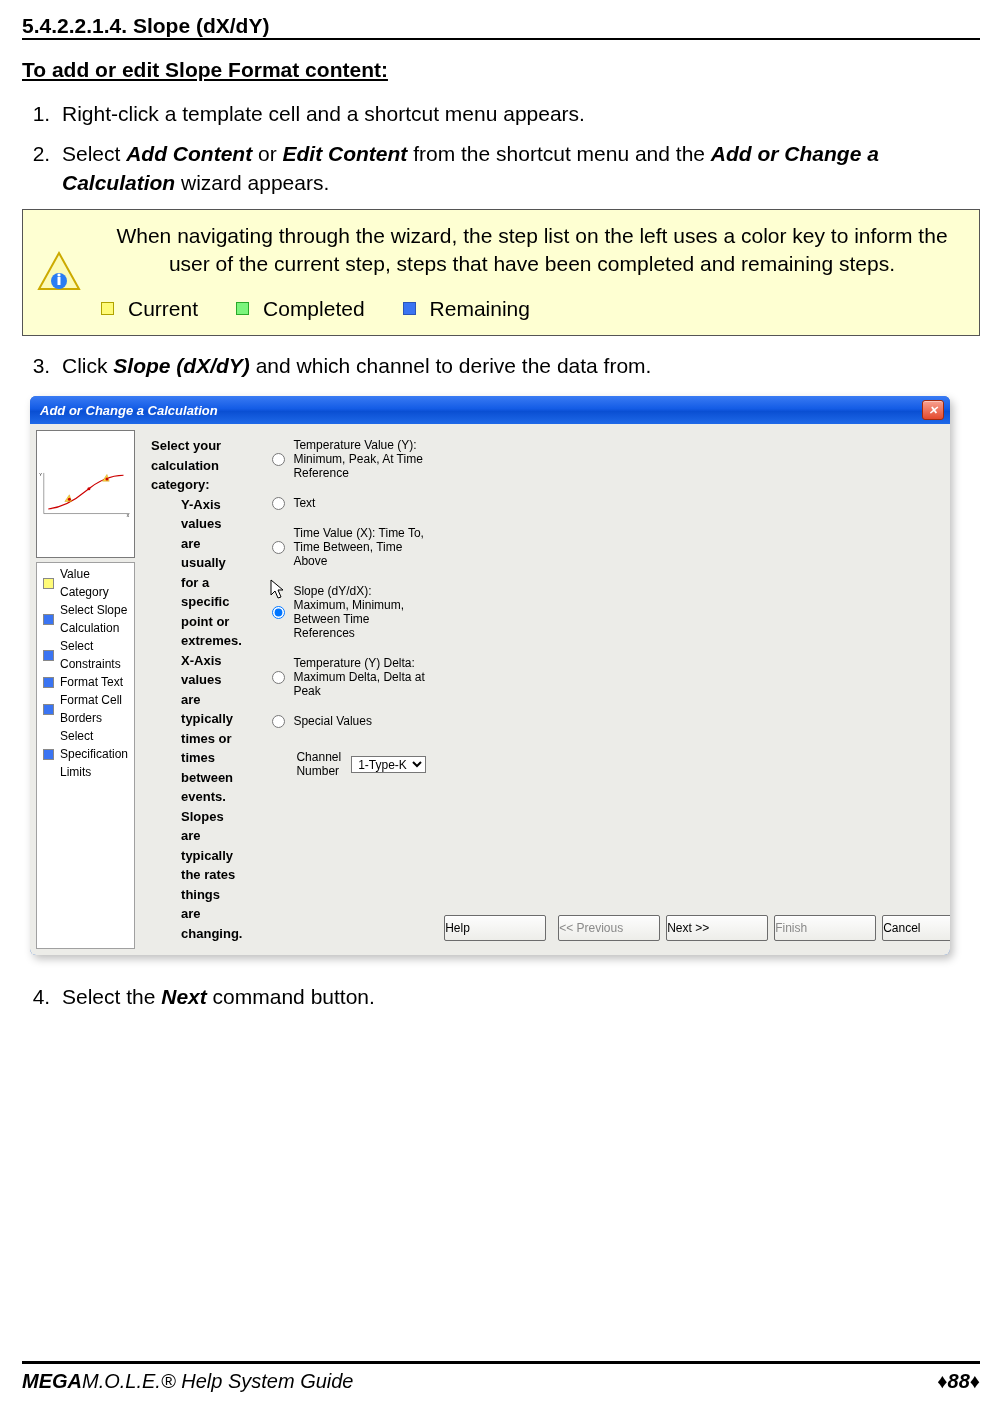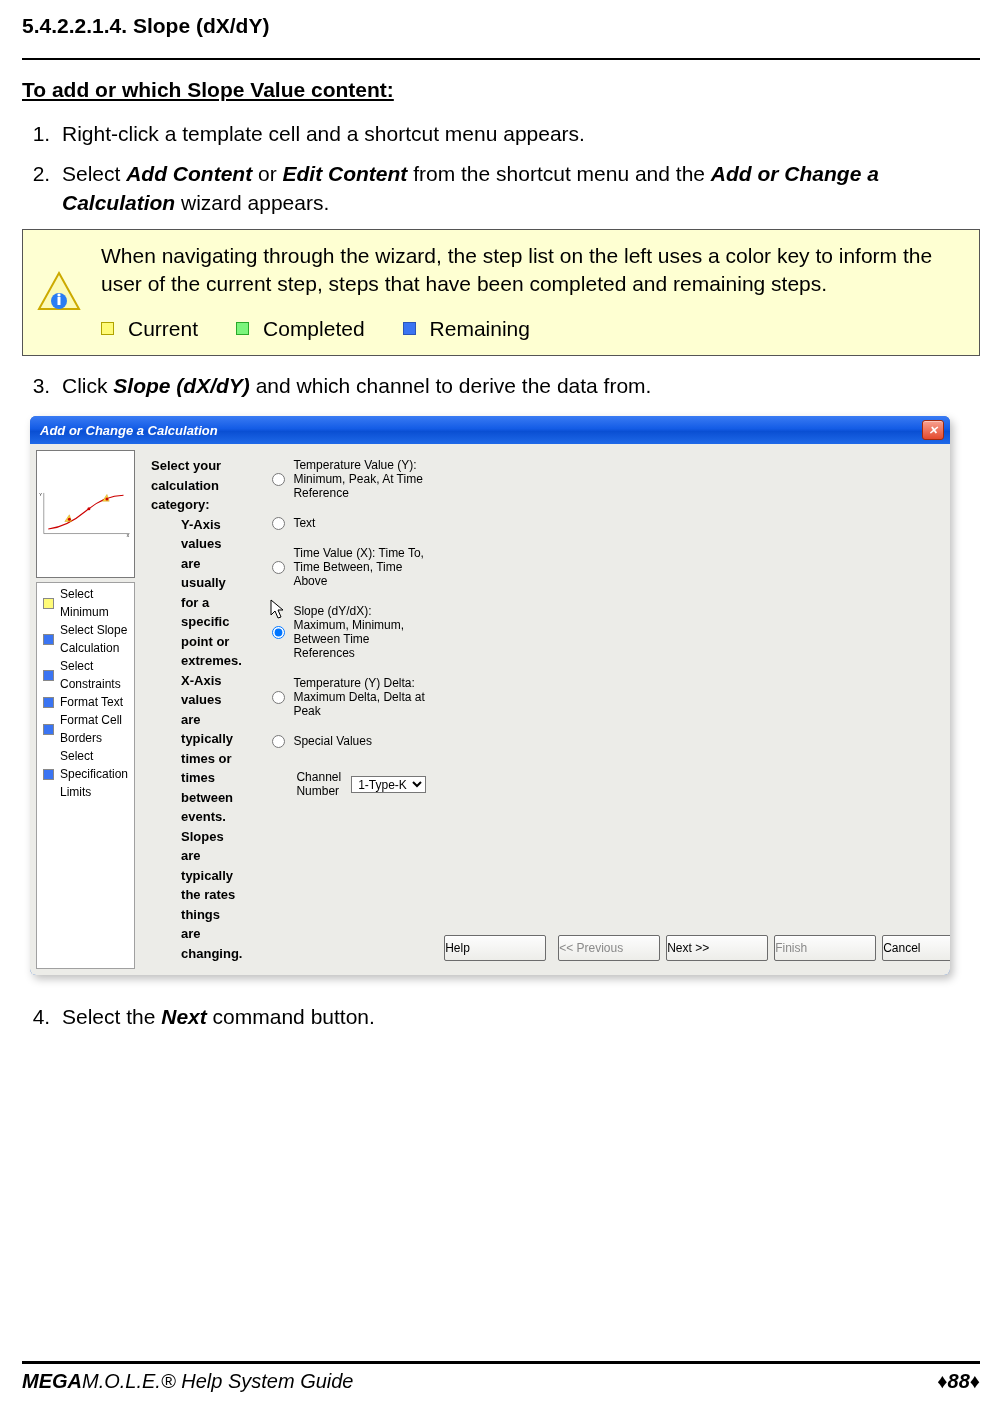--- a/index.html
+++ b/index.html
@@ -13,21 +13,21 @@
   .page {
     width: 1002px;
     min-height: 1407px;
     padding: 14px 22px 0 22px;
     position: relative;
   }
   .section-heading {
     font-weight: bold;
     font-size: 21px;
     border-bottom: 2px solid #000;
-    padding-bottom: 20px;
+    padding-bottom: 0;
     margin-bottom: 18px;
   }
   .sub-heading {
     font-weight: bold;
     font-size: 21px;
     text-decoration: underline;
     margin-bottom: 18px;
   }
   ol.instructions {
     margin: 0 0 0 34px;
@@ -47,21 +47,21 @@
     margin: 10px 0 16px 0;
     display: flex;
     align-items: center;
     gap: 18px;
     font-size: 21px;
     line-height: 1.35;
   }
   .note-box .note-icon {
     width: 48px; height: 48px; flex: 0 0 auto;
   }
-  .note-content { flex: 1; }
+  .note-content { flex: 1; text-align: center; }
   .legend-row {
     display: flex;
     align-items: center;
     gap: 38px;
     margin-top: 16px;
     font-size: 21px;
   }
   .legend-sq {
     width: 13px; height: 13px;
     border: 1px solid #8a7a00;
@@ -220,21 +220,21 @@
   .footer-row .megam { font-style: italic; }
   .small-pad-indent { padding-left: 30px; }
 </style>
 </head>
 <body>
 
 <div class="page">
 
   <div class="section-heading">5.4.2.2.1.4. Slope (dX/dY)</div>
 
-  <div class="sub-heading">To add or which Slope Value content:</div>
+  <div class="sub-heading">To add or edit Slope Format content:</div>
 
   <ol class="instructions">
     <li><span>Right-click a template cell and a shortcut menu appears.</span></li>
     <li>
       <span>Select </span><span class="bi">Add Content</span><span> or </span><span class="bi">Edit Content</span><span> from the shortcut menu and the </span><span class="bi">Add or Change a Calculation</span><span> wizard appears.</span>
     </li>
   </ol>
 
   <div class="note-box">
     <div class="note-icon">
@@ -287,21 +287,21 @@
             <polygon points="86,66 92,84 74,84" fill="#FFD43B" stroke="#B78900"></polygon>
             <circle cx="86" cy="78" r="4" fill="#c00"></circle>
             <polygon points="186,12 192,30 174,30" fill="#FFD43B" stroke="#B78900"></polygon>
             <circle cx="186" cy="24" r="4" fill="#c00"></circle>
             <circle cx="138" cy="50" r="4" fill="#c00"></circle>
           </svg>
         </div>
         <div class="steps-box">
           <div class="step-item">
               <span class="sq sq-yellow legend-sq" style="width:11px;height:11px"></span>
-              <span>Select Minimum</span>
+              <span>Value Category</span>
             </div>
           <div class="step-item">
               <span class="sq sq-blue legend-sq" style="width:11px;height:11px"></span>
               <span>Select Slope Calculation</span>
             </div>
           <div class="step-item">
               <span class="sq sq-blue legend-sq" style="width:11px;height:11px"></span>
               <span>Select Constraints</span>
             </div>
           <div class="step-item">

